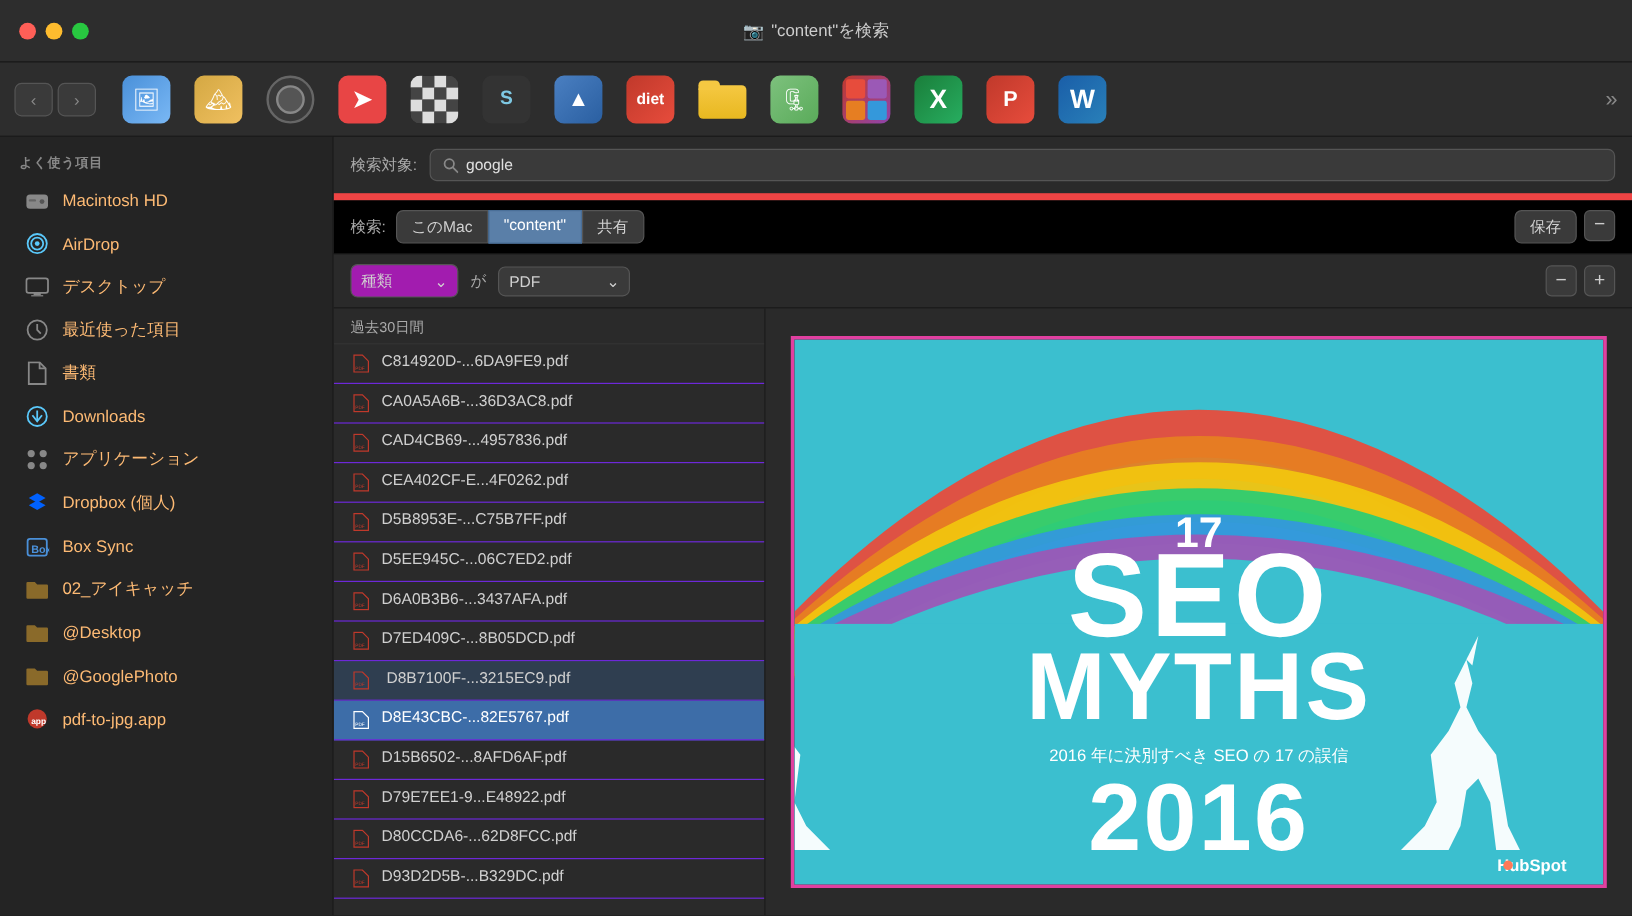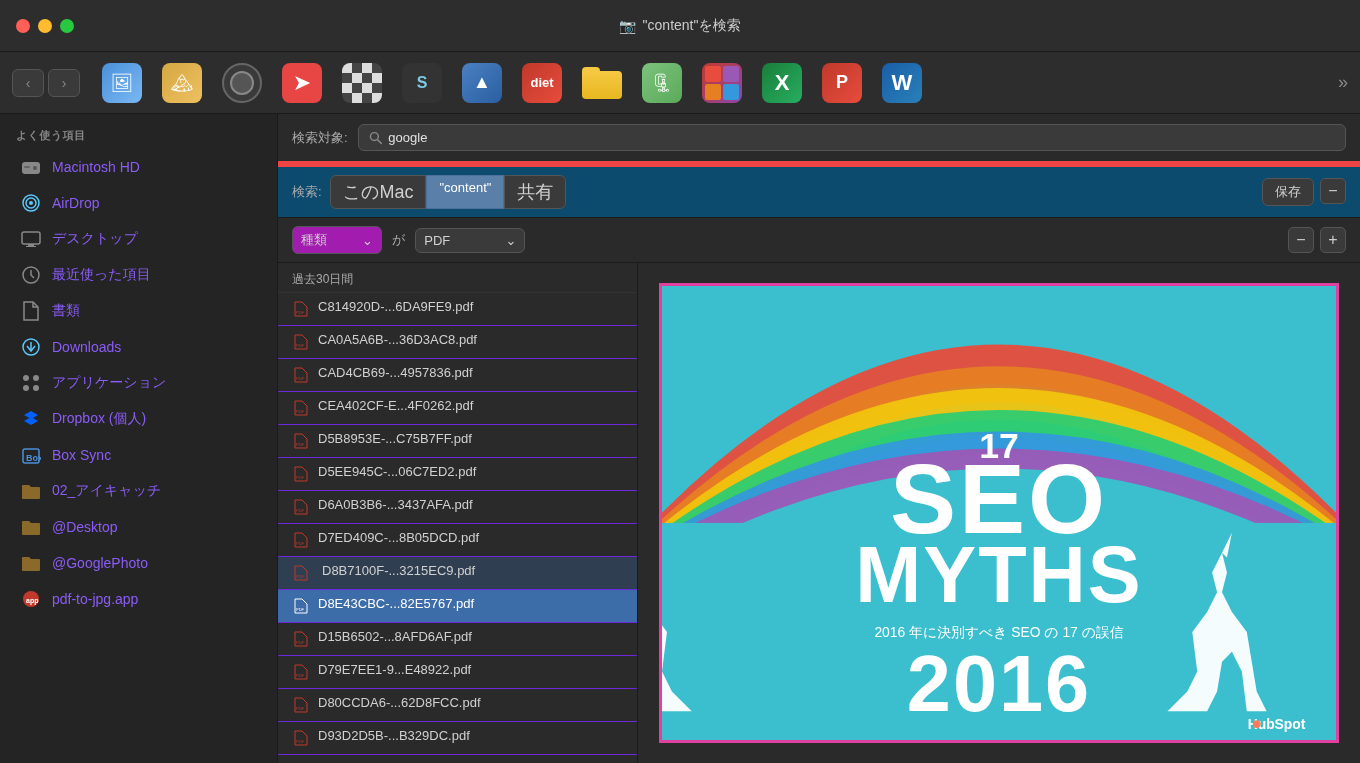--- a/index.html
+++ b/index.html
@@ -117,21 +117,21 @@
       font-size: 11px;
       font-weight: 600;
       padding: 14px 16px 6px;
       letter-spacing: 0.5px;
     }
     .sidebar-item {
       display: flex;
       align-items: center;
       gap: 10px;
       padding: 6px 16px;
-      color: #8b5cf6;
+      color: #fdba74;
       font-size: 14px;
       cursor: pointer;
       border-radius: 6px;
       margin: 1px 4px;
     }
     .sidebar-item-icon {
       width: 22px;
       height: 22px;
       display: flex;
       align-items: center;
@@ -177,38 +177,38 @@
       border: none;
       outline: none;
       color: #e0e0e0;
       font-size: 13px;
       width: 100%;
     }
 
     
     .filter-bar {
       padding: 8px 14px;
-      background: #0c4a6e;
+      background: #000000;
       border-bottom: 1px solid #1a1a1a;
       display: flex;
       align-items: center;
       gap: 8px;
       flex-shrink: 0;
     }
     .filter-label {
       color: #aaa;
       font-size: 13px;
     }
     .filter-tabs {
       display: flex;
       gap: 0;
     }
     .filter-tab {
       padding: 4px 12px;
-      font-size: 18px;
+      font-size: 13px;
       color: #d0d0d0;
       background: #3a3a3a;
       border: 1px solid #555;
       cursor: pointer;
     }
     .filter-tab:first-child { border-radius: 6px 0 0 6px; }
     .filter-tab:last-child { border-radius: 0 6px 6px 0; }
     .filter-tab-content {
       background: #5a7fa8;
       color: #fff;

